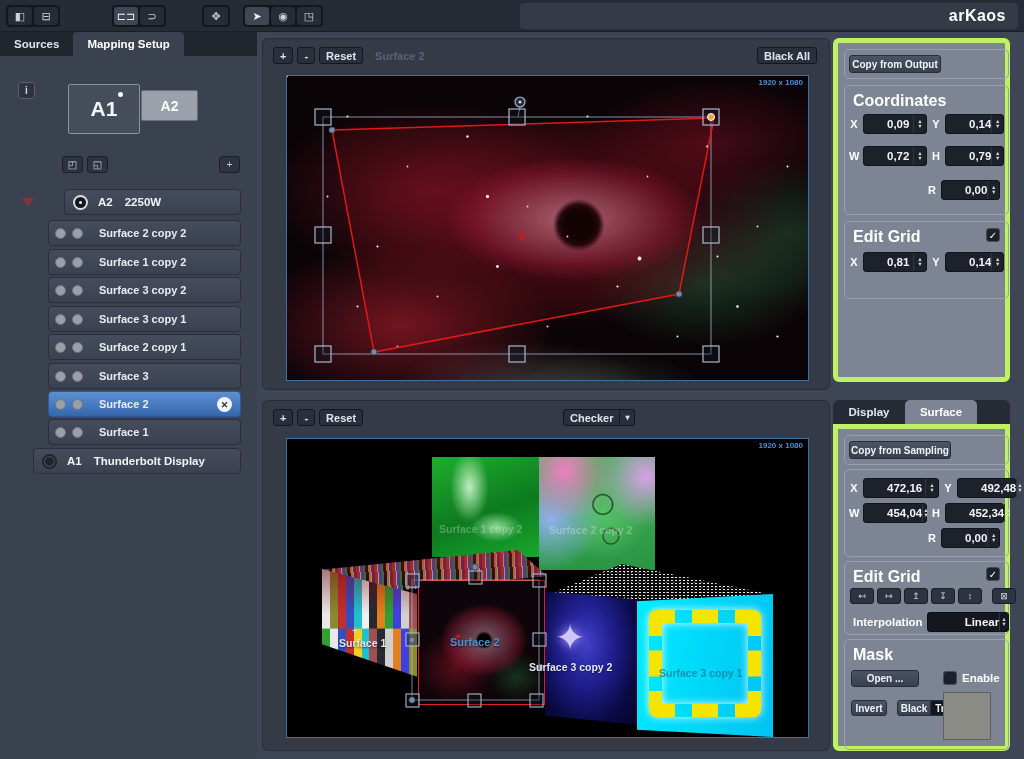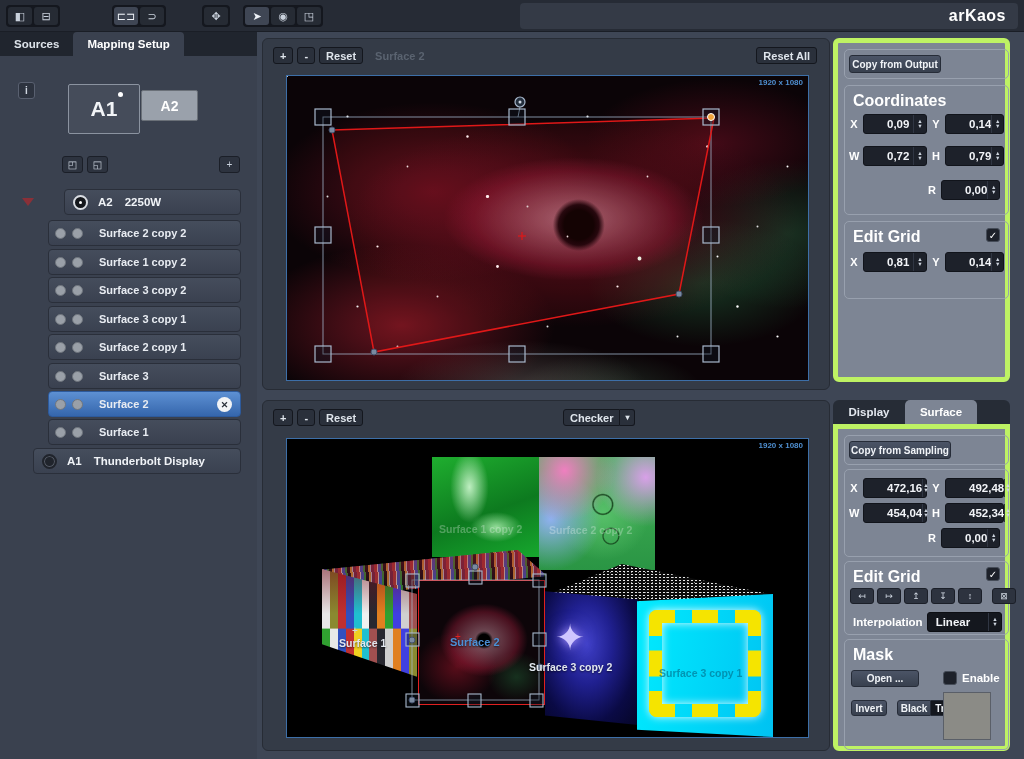--- a/index.html
+++ b/index.html
@@ -158,21 +158,21 @@
   .sec-title { position:absolute; left:8px; top:6px; font-weight:bold; font-size:16px; color:#ffffff; }
   .panel-btn { background:linear-gradient(180deg,#4b5466,#38404e); border:1px solid #262c38; border-radius:3px; color:#f0f3f7; font-weight:bold; font-size:10px; display:flex; align-items:center; justify-content:center; cursor:pointer; }
   .field-row { position:absolute; display:flex; align-items:center; gap:4px; }
   .f-label { font-weight:bold; font-size:11px; color:#ffffff; width:10px; text-align:center; }
   .field { height:20px; background:#1d212a; border:1px solid #11141b; border-radius:3px; display:flex; align-items:center; cursor:text; }
   .field .val { flex:1; padding-left:23px; font-weight:bold; font-size:11.5px; color:#f2f4f8; }
   .spin { width:13px; display:flex; flex-direction:column; align-items:center; justify-content:center; border-left:1px solid #303643; height:100%; color:#cfd6e0; cursor:pointer; }
   .spin span { font-size:5.5px; line-height:5px; }
   .checkbox { width:14px; height:14px; background:#1d212a; border:1px solid #454c58; border-radius:3px; display:flex; align-items:center; justify-content:center; color:#ffffff; font-size:10px; cursor:pointer; }
   .grid-tool { width:24px; height:16px; background:#2d333f; border:1px solid #1b1f28; border-radius:3px; color:#cfd6e0; font-size:9px; display:flex; align-items:center; justify-content:center; cursor:pointer; }
-  .dropdown { height:20px; background:#14171e; border:1px solid #0c0e13; border-radius:3px; display:flex; align-items:center; cursor:pointer; }
+  .dropdown { height:20px; background:#14171e; border:1px solid #0c0e13; border-radius:3px; display:flex; align-items:center; cursor:pointer;padding-left:29px; }
   .dropdown .val { flex:1; padding-left:8px; font-weight:bold; font-size:11.5px; color:#f2f4f8; }
   .mask-preview { position:absolute; background:#8b8b86; border:1px solid #5a5f68; }
   .seg { display:flex;text-align:center; }
   .seg .panel-btn:first-child { border-radius:3px 0 0 3px; }
   .seg .panel-btn:last-child { border-radius:0 3px 3px 0; border-left:none; background:#14171e; }
 </style>
 </head>
 <body>
 
 <div class="topbar">
@@ -272,21 +272,21 @@
   </div>
 </div>
 
 <div class="center-panel cp-top">
   <div class="vp-toolbar">
     <div class="sm-btn">+</div>
     <div class="sm-btn">-</div>
     <div class="sm-btn">Reset</div>
     <span class="vp-title">Surface 2</span>
   </div>
-  <div class="sm-btn showall">Reset All</div>
+  <div class="sm-btn showall">Black All</div>
 
   <div class="viewer viewer-top">
     <div class="nebula"></div>
     <div class="stars"></div>
     <span class="res-label">1920 x 1080</span>
     <svg class="overlay-svg" width="523" height="306">
 
       <rect x="36" y="41" width="388" height="237" fill="none" stroke="rgba(170,190,212,0.75)" stroke-width="1"></rect>
 
       <polygon points="45,54 427,42 392,218 87,276" fill="rgba(255,40,40,0.08)" stroke="#e01818" stroke-width="1.5"></polygon>
@@ -455,21 +455,21 @@
   <div class="rp-tab">Display</div>
   <div class="rp-tab active">Surface</div>
 </div>
 <div class="right-panel rp-bottom">
   <div class="section" style="top:6px; height:30px;">
     <div class="panel-btn" style="position:absolute; left:4px; top:5px; width:102px; height:18px;">Copy from Sampling</div>
   </div>
   <div class="section" style="top:40px; height:88px;">
     <div class="field-row" style="left:4px; top:8px;">
       <span class="f-label">X</span>
-      <div class="field" style="width:64px;text-align:right;">
+      <div class="field" style="width:76px;">
         <span class="val">472,16</span>
         <span class="spin">
             <span>▲</span>
             <span>▼</span>
           </span>
       </div>
       <span class="f-label">Y</span>
       <div class="field" style="width:59px;">
         <span class="val">492,48</span>
         <span class="spin">

